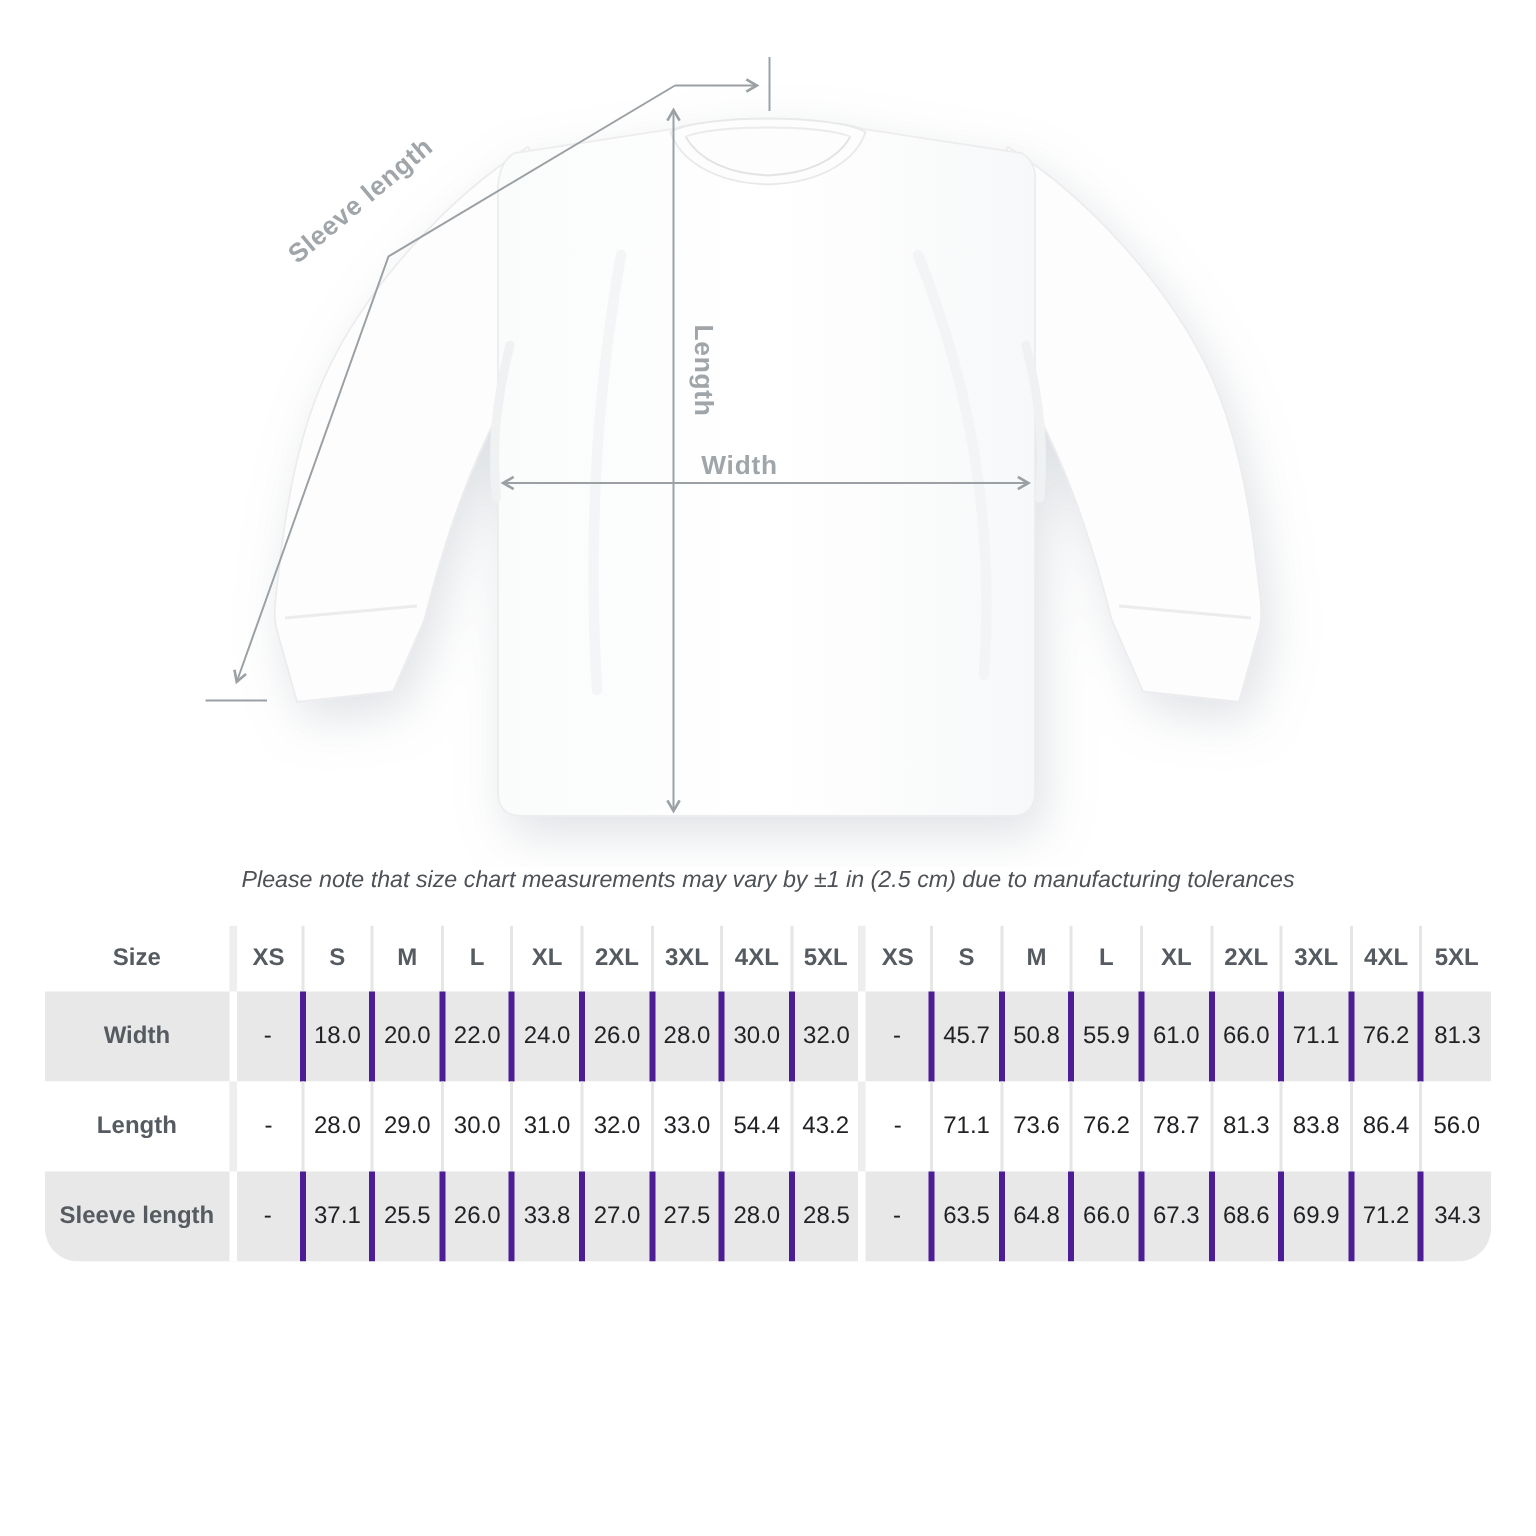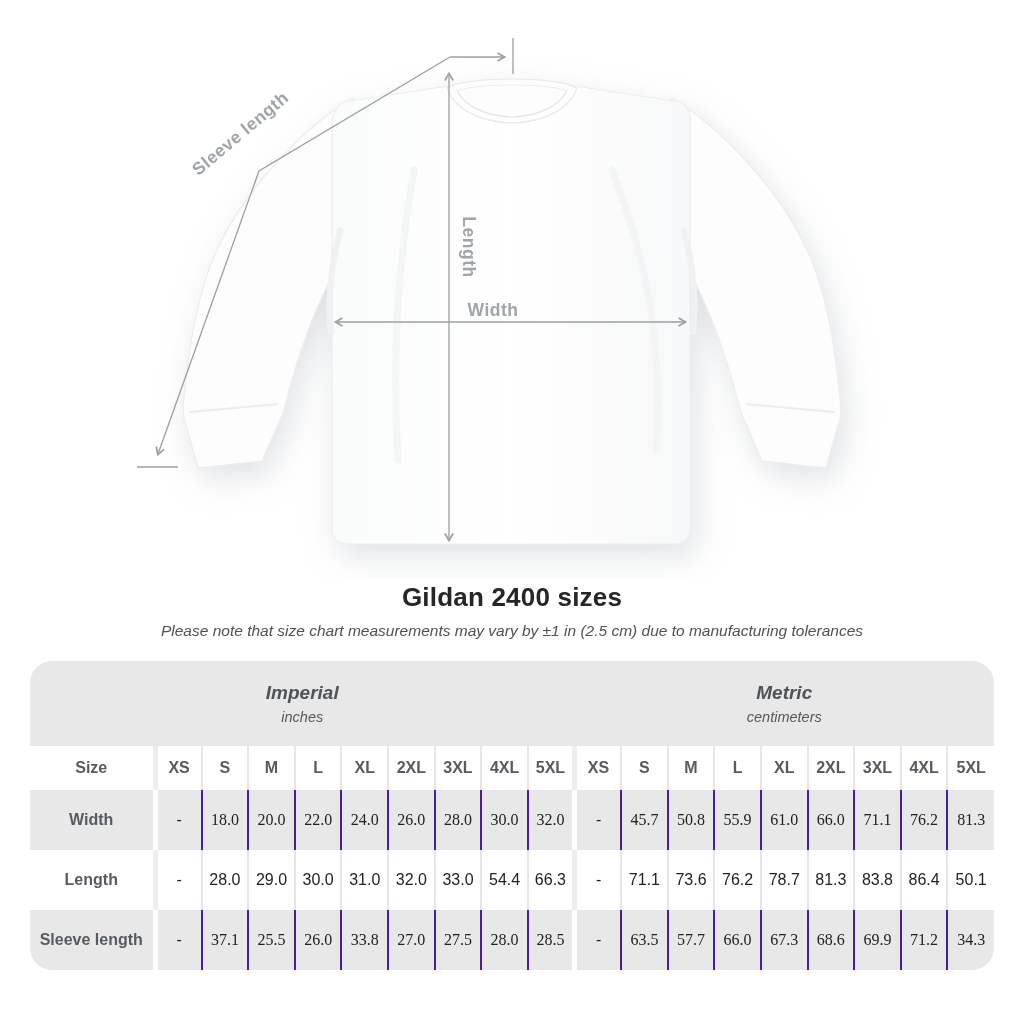--- a/index.html
+++ b/index.html
@@ -33,21 +33,21 @@
   tr.hdr th { height:44px; background:#ffffff; }
   tr.row-gray td  { height:60px; background:#e8e8e8; }
   tr.row-white td { height:60px; background:#ffffff; }
   th, td { text-align:center; vertical-align:middle; padding:0; font-size:16px; }
   .hd { font-weight:bold; color:#565b61; }
   .row-label { font-weight:bold; color:#565b61; }
   .val { color:#202225; font-weight:normal; }
   
   tr.hdr th.sep, tr.row-white td.sep { border-left:2px solid #e6e6e6; }
   tr.hdr th.sep-big, tr.row-white td.sep-big { border-left:5px solid #eeeeee; }
-  tr.row-gray td.sep { border-left:2px solid #4c1d95;font-family:Liberation Serif, serif; }
+  tr.row-gray td.sep { border-left:4px solid #4c1d95; }
   tr.row-gray td.sep-big { border-left:5px solid #ffffff; }
 </style>
 </head>
 <body>
 
 <div class="diagram">
   <svg width="1024" height="578" viewBox="0 0 1024 578">
     <defs>
       <filter id="soft" x="-25%" y="-25%" width="150%" height="160%">
         <feDropShadow dx="6" dy="12" stdDeviation="16" flood-color="#8d98a3" flood-opacity="0.28"></feDropShadow>
@@ -99,21 +99,20 @@
 
       <path d="M 336,322 L 685,322" marker-start="url(#arrow)" marker-end="url(#arrow)"></path>
     </g>
     <text class="mlabel" transform="translate(244,138) rotate(-40)" text-anchor="middle">Sleeve length</text>
     <text class="mlabel" transform="translate(463,247) rotate(90)" text-anchor="middle">Length</text>
     <text class="mlabel" x="493" y="316" text-anchor="middle">Width</text>
   </svg>
 </div>
 
 <div class="heading">
-  <h1>Gildan 2400 sizes</h1>
   <p>Please note that size chart measurements may vary by ±1 in (2.5 cm) due to manufacturing tolerances</p>
 </div>
 
 <div class="table-wrap">
   <table class="size-table">
     <colgroup>
       <col class="c-label">
       <col>
         <col>
         <col>
@@ -127,30 +126,20 @@
         <col>
         <col>
         <col>
         <col>
         <col>
         <col>
         <col>
         <col>
     </colgroup>
     <tbody>
-      <tr class="band">
-        <td colspan="10">
-          <div class="band-title">Imperial</div>
-          <div class="band-sub">inches</div>
-        </td>
-        <td colspan="9">
-          <div class="band-title">Metric</div>
-          <div class="band-sub">centimeters</div>
-        </td>
-      </tr>
 
       <tr class="hdr">
         <th class="hd">Size</th>
         <th class="hd sep-big">XS</th>
         <th class="hd sep">S</th>
         <th class="hd sep">M</th>
         <th class="hd sep">L</th>
         <th class="hd sep">XL</th>
         <th class="hd sep">2XL</th>
         <th class="hd sep">3XL</th>
@@ -192,46 +181,46 @@
       <tr class="row-white">
         <td class="row-label">Length</td>
         <td class="val sep-big">-</td>
         <td class="val sep">28.0</td>
         <td class="val sep">29.0</td>
         <td class="val sep">30.0</td>
         <td class="val sep">31.0</td>
         <td class="val sep">32.0</td>
         <td class="val sep">33.0</td>
         <td class="val sep">54.4</td>
-        <td class="val sep">66.3</td>
+        <td class="val sep">43.2</td>
         <td class="val sep-big">-</td>
         <td class="val sep">71.1</td>
         <td class="val sep">73.6</td>
         <td class="val sep">76.2</td>
         <td class="val sep">78.7</td>
         <td class="val sep">81.3</td>
         <td class="val sep">83.8</td>
         <td class="val sep">86.4</td>
-        <td class="val sep">50.1</td>
+        <td class="val sep">56.0</td>
       </tr>
 
       <tr class="row-gray">
         <td class="row-label">Sleeve length</td>
         <td class="val sep-big">-</td>
         <td class="val sep">37.1</td>
         <td class="val sep">25.5</td>
         <td class="val sep">26.0</td>
         <td class="val sep">33.8</td>
         <td class="val sep">27.0</td>
         <td class="val sep">27.5</td>
         <td class="val sep">28.0</td>
         <td class="val sep">28.5</td>
         <td class="val sep-big">-</td>
         <td class="val sep">63.5</td>
-        <td class="val sep">57.7</td>
+        <td class="val sep">64.8</td>
         <td class="val sep">66.0</td>
         <td class="val sep">67.3</td>
         <td class="val sep">68.6</td>
         <td class="val sep">69.9</td>
         <td class="val sep">71.2</td>
         <td class="val sep">34.3</td>
       </tr>
     </tbody>
   </table>
 </div>

